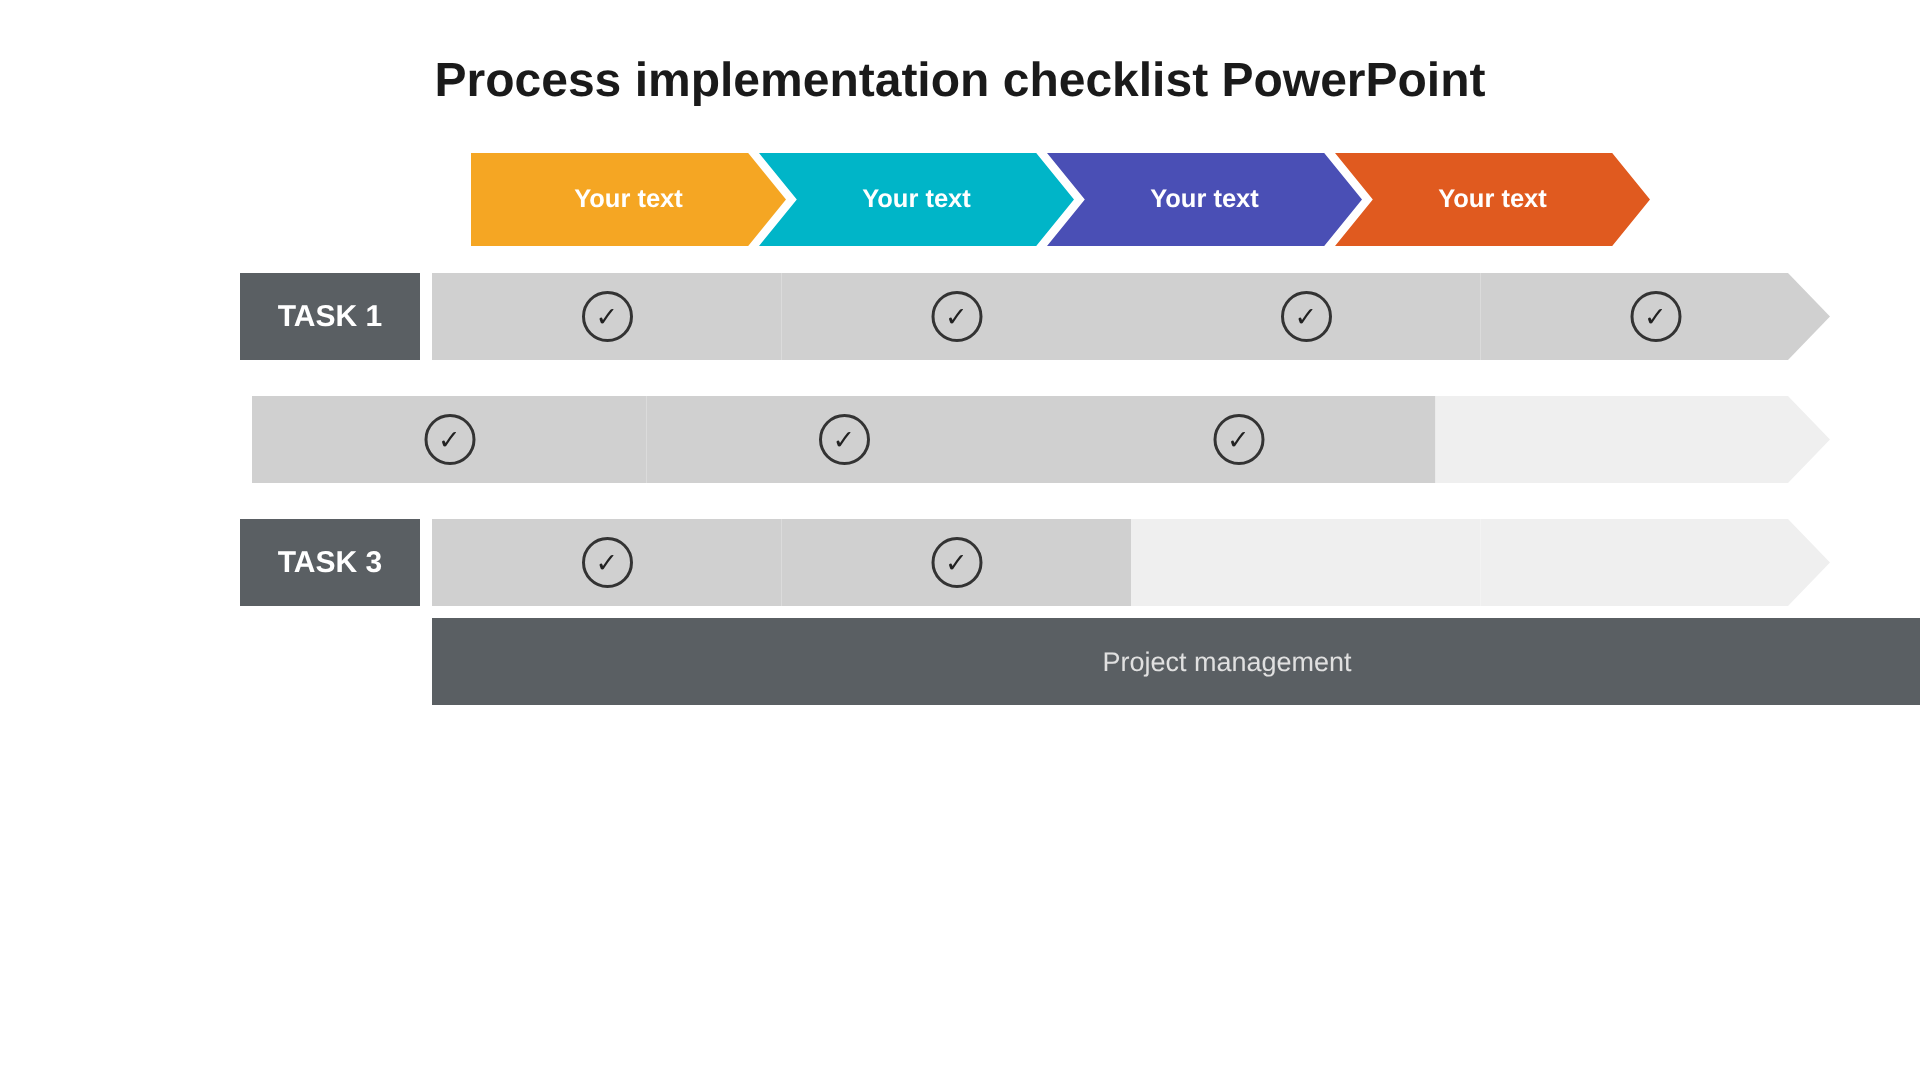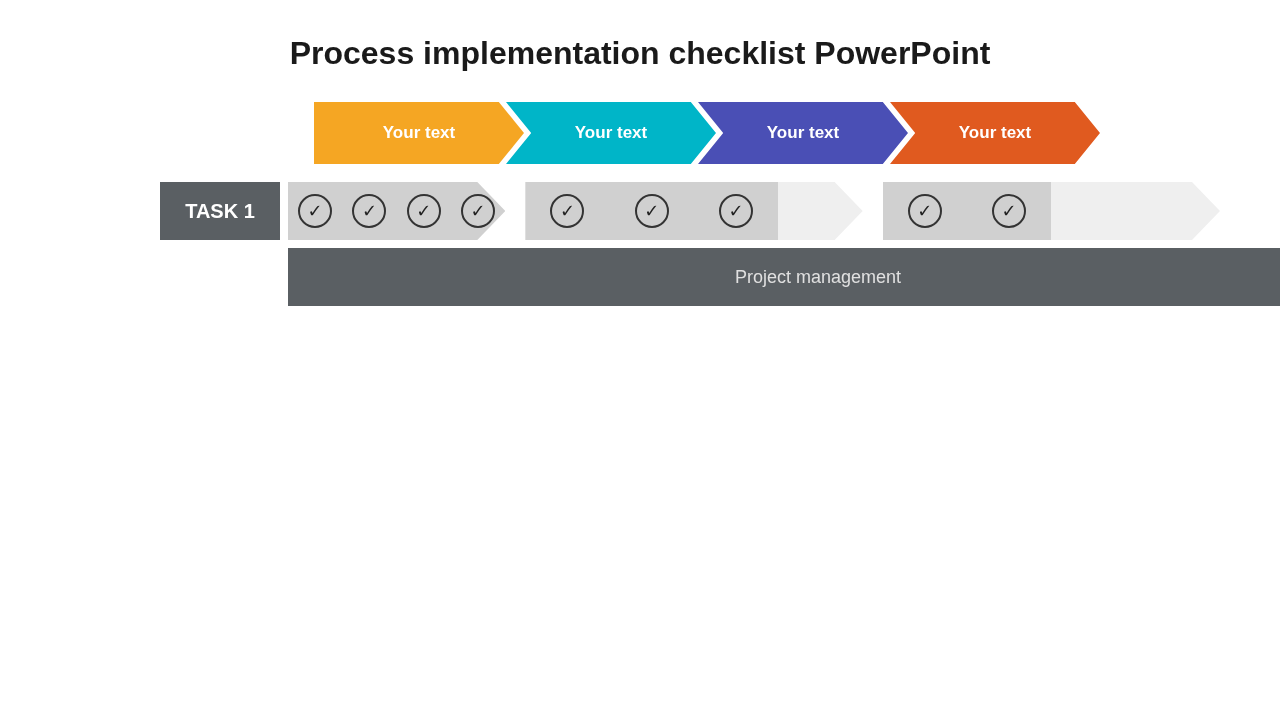--- a/index.html
+++ b/index.html
@@ -57,22 +57,22 @@
     }
 
     .arrow-chevron:first-child {
       clip-path: polygon(0% 0%, 88% 0%, 100% 50%, 88% 100%, 0% 100%);
       margin-left: 0;
     }
 
     
     .task-rows {
       display: flex;
-      flex-direction: row;
-      gap: 12px;
+      flex-direction: column;
+      gap: 24px;
       width: 100%;
       align-items: flex-start;
       padding-left: 100px;
     }
 
     .task-row {
       display: flex;
       align-items: center;
       width: 1060px;
     }
@@ -206,20 +206,21 @@
           </div>
           <div class="seg-dark" style="width:25%;">
             <span class="checkmark">✓</span>
           </div>
           <div class="seg-light" style="width:25%;"></div>
         </div>
       </div>
     </div>
 
     <div class="task-row">
+      <div class="task-label">TASK 3</div>
       <div style="flex:1; margin-left:8px; height:58px; position:relative;">
         <div class="two-tone-bar">
           <div class="seg-dark" style="width:25%;">
             <span class="checkmark">✓</span>
           </div>
           <div class="seg-dark" style="width:25%;">
             <span class="checkmark">✓</span>
           </div>
           <div class="seg-light" style="width:25%;"></div>
           <div class="seg-light" style="width:25%;"></div>

